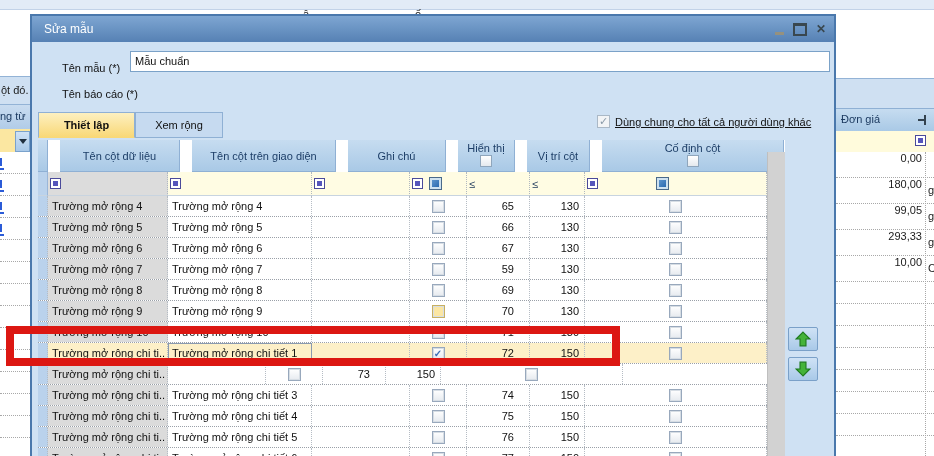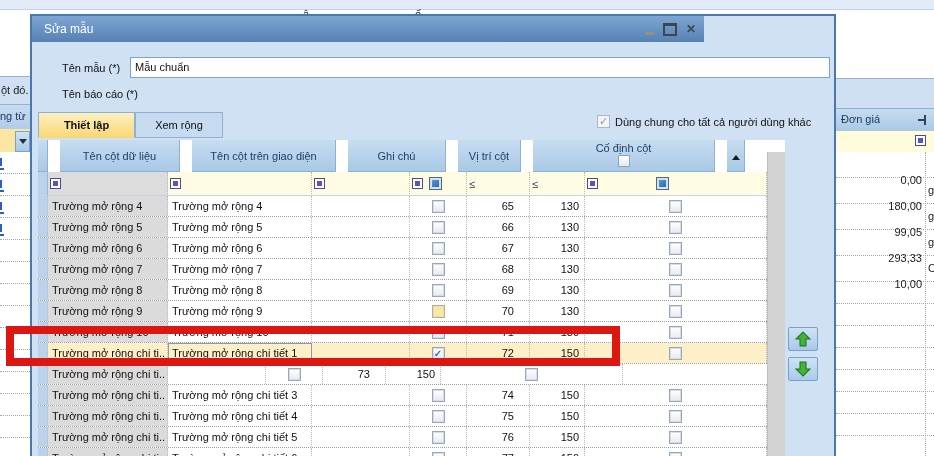--- a/index.html
+++ b/index.html
@@ -43,27 +43,27 @@
     border-bottom:1px solid #8fb0d4;color:#1c3a60;}
   .bgr-header .txt{position:absolute;left:5px;top:4px;}
   .pin{position:absolute;right:7px;top:6px;width:9px;height:10px;}
   .pin::before{content:"";position:absolute;right:1px;top:0;width:2px;height:10px;background:#33424f;}
   .pin::after{content:"";position:absolute;left:0px;top:4px;width:6px;height:2px;background:#33424f;}
   .bgr-filter{position:absolute;left:0;top:113px;width:98px;height:21px;background:#fffbdc;}
   .bgr-filter .f-icon{position:absolute;right:8px;top:4px;}
   .bgr-rows{position:absolute;left:0;top:134px;width:98px;}
   .bgr-vline{position:absolute;left:89px;top:134px;bottom:0;border-left:1px dotted #a8a8a8;}
   .bgr-row{height:25px;border-bottom:1px dotted #a8a8a8;position:relative;}
-  .bgr-row .val{position:absolute;right:12px;top:22px;color:#1a1a1a;}
+  .bgr-row .val{position:absolute;right:12px;top:0;color:#1a1a1a;}
   .bgr-row .frag{position:absolute;left:92px;top:6px;color:#1a1a1a;}
   .bgr-empty{height:21px;border-bottom:1px dotted #a8a8a8;}
   
   .dialog{position:absolute;left:30px;top:14px;width:806px;height:450px;box-sizing:border-box;
     border:2px solid #4a78ac;background:#cfe1f3;}
-  .titlebar{position:absolute;left:0;top:0;width:672px;height:26px;
+  .titlebar{position:absolute;left:0;top:0;width:802px;height:26px;
     background:linear-gradient(#7ea6d2,#5681b4);}
   .titlebar .title{position:absolute;left:12px;top:6px;color:#ffffff;font-size:12px;}
   .controls{position:absolute;right:8px;top:0;height:26px;display:flex;align-items:center;gap:9px;}
   .ctl-min{width:9px;height:3px;background:#95917f;margin-top:8px;}
   .ctl-max{width:10px;height:8px;border:2px solid #39474f;border-top:3px solid #39474f;
     background:transparent;}
   .ctl-close{color:#39474f;font-weight:bold;font-size:12px;line-height:12px;}
   .fld-label{position:absolute;left:30px;color:#111;text-align:right;}
   .fld-input{position:absolute;left:98px;width:700px;height:21px;box-sizing:border-box;
     background:#fff;border:1px solid #7ba2c8;line-height:19px;padding-left:4px;overflow:hidden;
@@ -71,21 +71,21 @@
   
   .tab{position:absolute;top:96px;height:26px;box-sizing:border-box;
     border:1px solid #8fb0d4;display:flex;align-items:center;justify-content:center;}
   .tab.active{left:6px;width:97px;background:linear-gradient(#fdf0c0,#f9d877);font-weight:bold;
     border-bottom:1px solid #f9d877;z-index:2;align-items:center;}
   .tab.inactive{left:103px;width:88px;background:#c6daf0;}
   
   .share{position:absolute;left:565px;top:99px;display:flex;align-items:flex-start;gap:5px;}
   .share .cbx{width:13px;height:13px;box-sizing:border-box;border:1px solid #aab8c6;
     background:#f2f4f6;color:#8a9aa8;font-size:11px;line-height:11px;text-align:center;}
-  .share .lbl{margin-top:1px;color:#111;}
+  .share .lbl{margin-top:1px;color:#111;text-decoration:underline;}
   
   .grid{position:absolute;left:6px;top:124px;width:747px;height:320px;background:#fff;overflow:hidden;}
   .g-row{display:flex;}
   .g-cell{box-sizing:border-box;overflow:hidden;white-space:nowrap;flex:none;}
   .ind{width:10px;background:#bad2ec;border-right:1px solid #9ab6d8;}
   .c1{width:120px;} .c2{width:144px;} .c3{width:98px;} .c4{width:57px;}
   .c5{width:63px;} .c6{width:55px;} .c7{width:182px;}
   
   .g-head{height:32px;gap:12px;}
   .g-head .g-cell{background:linear-gradient(#c6dcf0,#a9c9e6);color:#1d3e67;
@@ -243,21 +243,21 @@
   <div class="titlebar">
     <span class="title">Sửa mẫu</span>
     <span class="controls">
       <span class="ctl-min"></span>
       <span class="ctl-max"></span>
       <span class="ctl-close">✕</span>
     </span>
   </div>
 
   <span class="fld-label" style="top:46px;">Tên mẫu (*)</span>
-  <div class="fld-input" style="top:41px;">Mẫu chuẩn</div>
+  <div class="fld-input" style="top:35px;">Mẫu chuẩn</div>
 
   <span class="fld-label" style="top:72px;">Tên báo cáo (*)</span>
 
   <div class="tab active">
       <span>Thiết lập</span>
     </div>
   <div class="tab inactive">
       <span>Xem rộng</span>
     </div>
 
@@ -265,20 +265,24 @@
     <span class="cbx">✓</span>
     <span class="lbl">Dùng chung cho tất cả người dùng khác</span>
   </div>
 
   <div class="grid">
     <div class="g-row g-head">
       <div class="g-cell ind"></div>
       <div class="g-cell c1">Tên cột dữ liệu</div>
       <div class="g-cell c2">Tên cột trên giao diện</div>
       <div class="g-cell c3">Ghi chú</div>
+      <div class="g-cell c4 stack">
+        <span>Hiển thị</span>
+        <span class="hd-cb"></span>
+      </div>
       <div class="g-cell c5">Vị trí cột</div>
       <div class="g-cell c7 stack">
         <span>Cố định cột</span>
         <span class="hd-cb"></span>
       </div>
       <div class="g-cell sb-head">
           <span class="tri-up"></span>
         </div>
     </div>
 
@@ -357,21 +361,21 @@
         </div>
 
         <div class="g-row">
           <div class="g-cell ind"></div>
           <div class="g-cell c1">Trường mở rộng 7</div>
           <div class="g-cell c2">Trường mở rộng 7</div>
           <div class="g-cell c3"></div>
           <div class="g-cell c4">
             <span class="cb"></span>
           </div>
-          <div class="g-cell c5">68</div>
+          <div class="g-cell c5">59</div>
           <div class="g-cell c6">130</div>
           <div class="g-cell c7">
             <span class="cb"></span>
           </div>
         </div>
 
         <div class="g-row">
           <div class="g-cell ind"></div>
           <div class="g-cell c1">Trường mở rộng 8</div>
           <div class="g-cell c2">Trường mở rộng 8</div>

